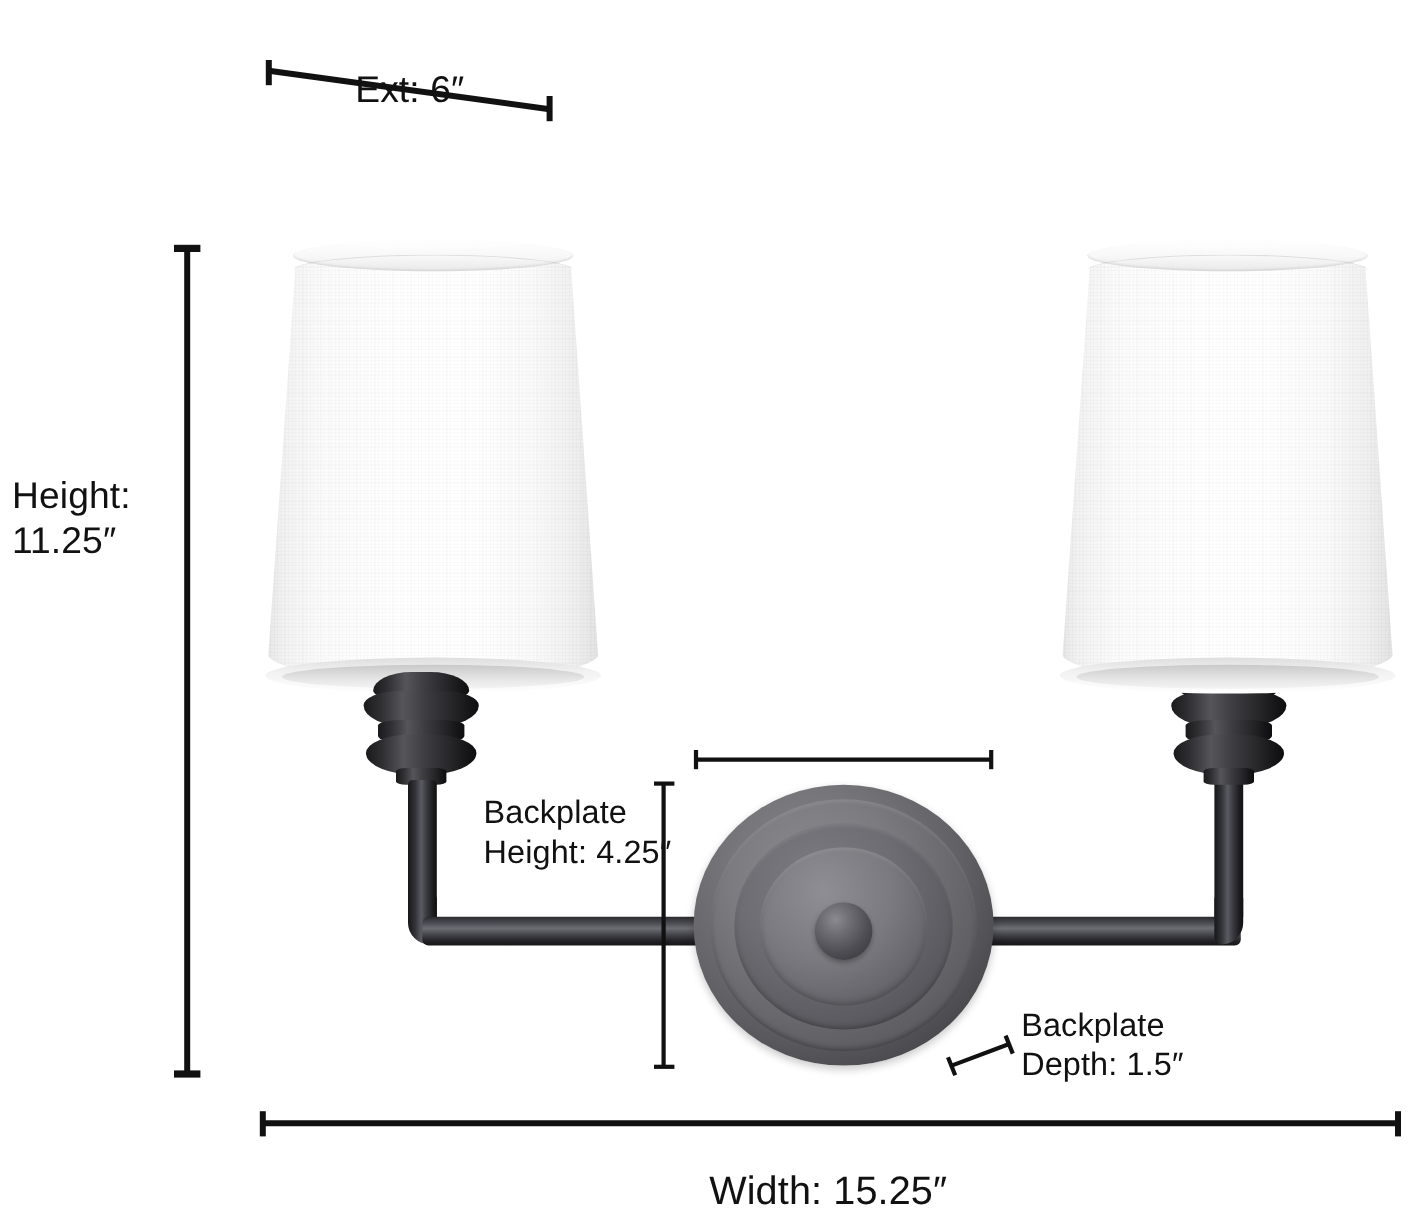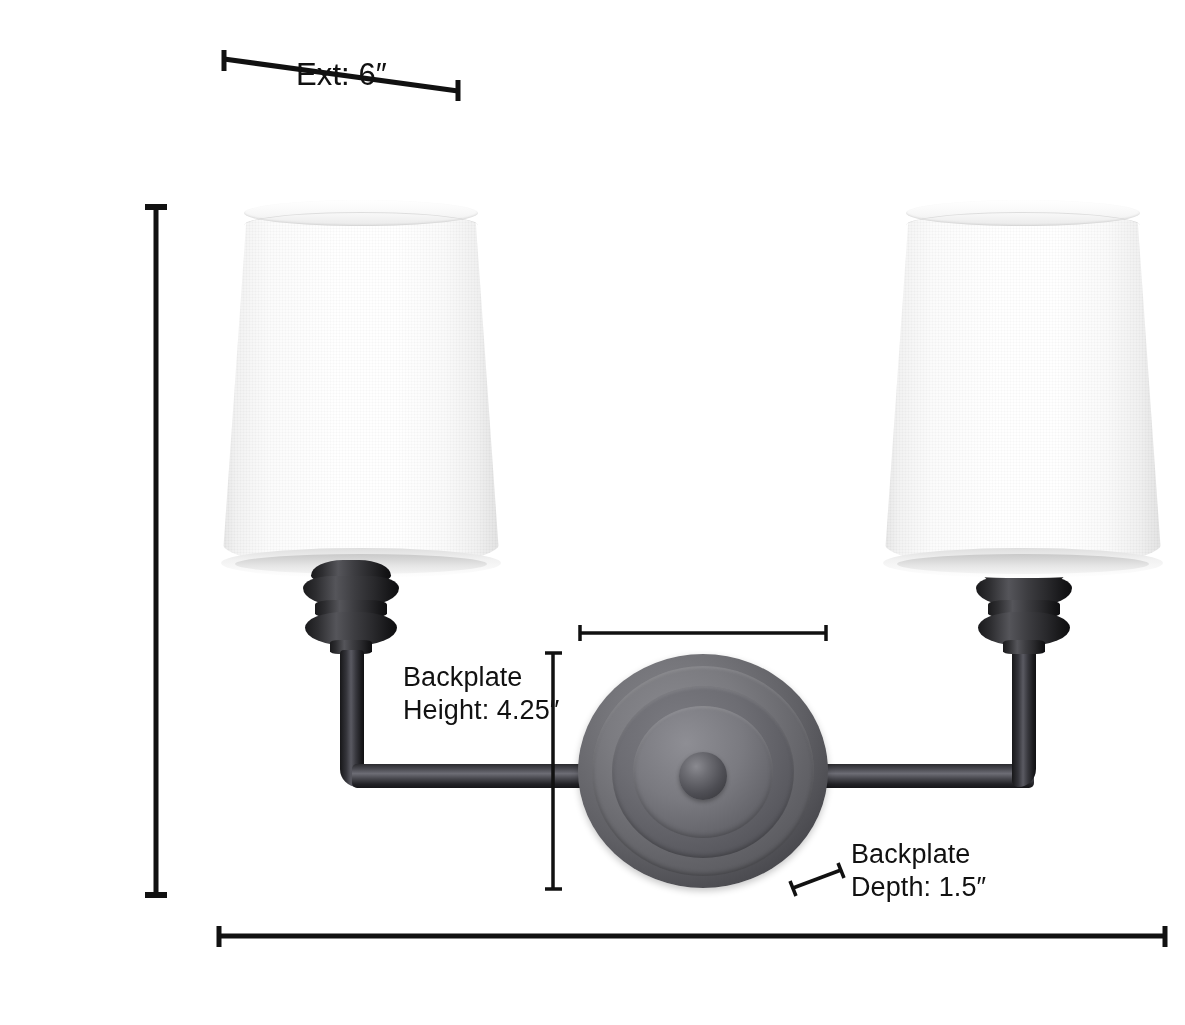--- a/index.html
+++ b/index.html
@@ -251,22 +251,25 @@
         <line x1="219" y1="936" x2="1165" y2="936" stroke-width="5"></line>
         <line x1="219" y1="926" x2="219" y2="947" stroke-width="5"></line>
         <line x1="1165" y1="926" x2="1165" y2="947" stroke-width="5"></line>
       </g>
 
     </g>
   </svg>
 
   <div class="dim-label" id="label-ext">Ext: 6″</div>
 
+  <div class="dim-label" id="label-height">Height:
+11.25″</div>
 
 
   <div class="dim-label" id="label-bp-height">Backplate
 Height: 4.25″</div>
 
   <div class="dim-label" id="label-bp-depth">Backplate
 Depth: 1.5″</div>
 
+  <div class="dim-label" id="label-width">Width: 15.25″</div>
 
 </div>
 
 </body></html>

